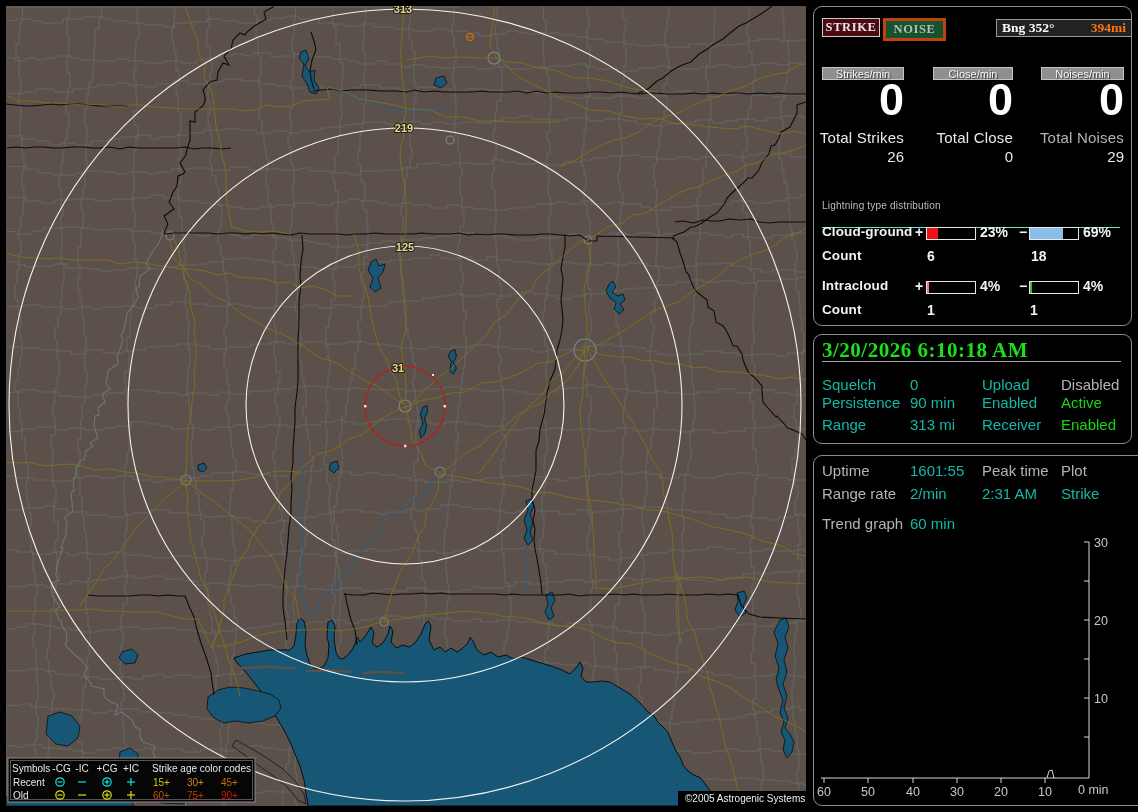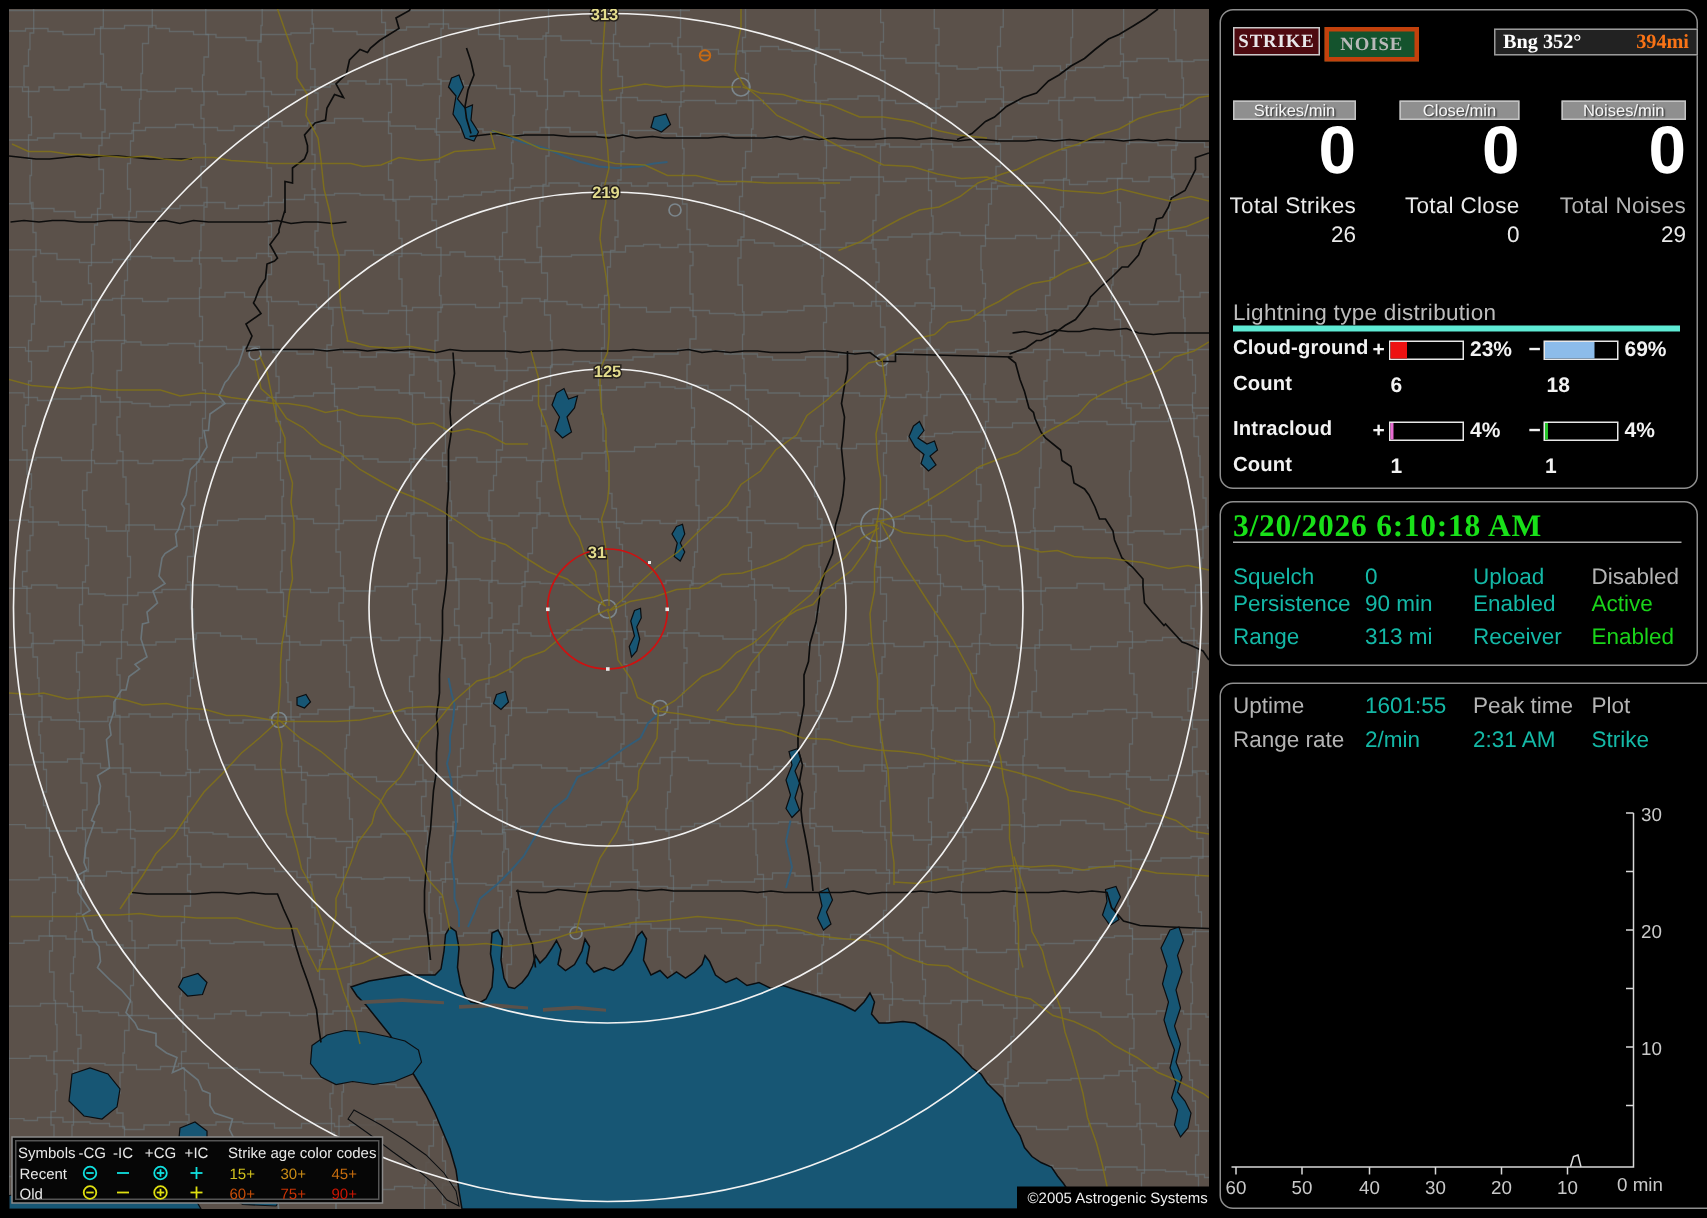--- a/index.html
+++ b/index.html
@@ -11,22 +11,22 @@
 .noise{background:#14532d;border:3px solid #c2410c;color:#b9b9b9}
 .bng{height:16px;line-height:16px;background:#222;border:1px solid #9a9a9a;
   font-family:"Liberation Serif",serif;font-weight:bold;font-size:13.5px;color:#fff;padding:0 5px}
 .grn{color:#f97316}
 .mbtn{height:11px;line-height:12px;text-align:center;font-size:11px;color:#f6f6f6;
   background:#8f8f8f;border:1px solid #c4c4c4;text-shadow:1px 1px 1px #333}
 .bigzero{font-size:45px;font-weight:bold;color:#fff;text-align:right;height:40px;line-height:40px}
 .tlab{font-size:15px;color:#e9e9e9;text-align:right;letter-spacing:0.2px}
 .tlab.gry{color:#b4b4b4}
 .tval{font-size:15px;color:#e9e9e9;text-align:right}
-.ltd{left:8px;top:193px;width:298px;font-size:15px;color:#bdbdbd;letter-spacing:0.2px;
-  border-bottom:4px solid #5eead4;padding-bottom:0}
+.ltd{left:8px;top:193px;width:298px;font-size:10px;color:#bdbdbd;letter-spacing:0.2px;
+  border-bottom:1px solid #5eead4;padding-bottom:16px}
 .row{left:0;width:317px;height:18px}
 .bld{font-size:13.5px;font-weight:bold;color:#f2f2f2;letter-spacing:0.1px}
 .pm{font-size:14px;font-weight:bold;color:#f2f2f2}
 .bar{width:48px;height:11px;top:3px;border:1px solid #e8e8e8;background:#000}
 .bar .fill{left:0;top:0;height:11px}
 .pct{font-size:14px;font-weight:bold;color:#f2f2f2}
 .cnt{font-size:14px;font-weight:bold;color:#f2f2f2}
 .tstamp{left:8px;top:3px;width:300px;font-family:"Liberation Serif",serif;font-weight:bold;
   font-size:21px;color:#19e119;letter-spacing:0.5px}
 .hr{left:8px;width:299px;height:1px;background:#a9a9a9}
@@ -324,20 +324,24 @@
       <span class="gw" style="left:96px">1601:55</span>
       <span class="gry" style="left:168px">Peak time</span>
       <span class="gry" style="left:247px">Plot</span>
     </div>
   <div class="srow" style="top:29px">
       <span class="gry" style="left:8px">Range rate</span>
       <span class="gw" style="left:96px">2/min</span>
       <span class="gw" style="left:168px">2:31 AM</span>
       <span class="gw" style="left:247px">Strike</span>
     </div>
+  <div class="srow" style="top:59px">
+      <span class="gry" style="left:8px">Trend graph</span>
+      <span class="gw" style="left:96px">60 min</span>
+    </div>
   <svg width="317" height="265" viewBox="0 0 317 265" style="position:absolute;left:0;top:80px">
     <g stroke="#d8d8d8" stroke-width="1" fill="none">
       <path d="M275 6 L275 242 L7 242"></path>
       <path d="M270 6 H275 M270 45 H275 M270 84 H275 M270 123 H275 M270 162 H275 M270 201 H275"></path>
       <path d="M10 242 V247 M54 242 V247 M99 242 V247 M143 242 V247 M187 242 V247 M231 242 V247"></path>
       <path d="M233 242 L235 235 L238 234 L240 242"></path>
     </g>
     <g font-family="'Liberation Sans',sans-serif" font-size="12.5" fill="#c8c8c8">
       <text x="280" y="11">30</text>
       <text x="280" y="89">20</text>

